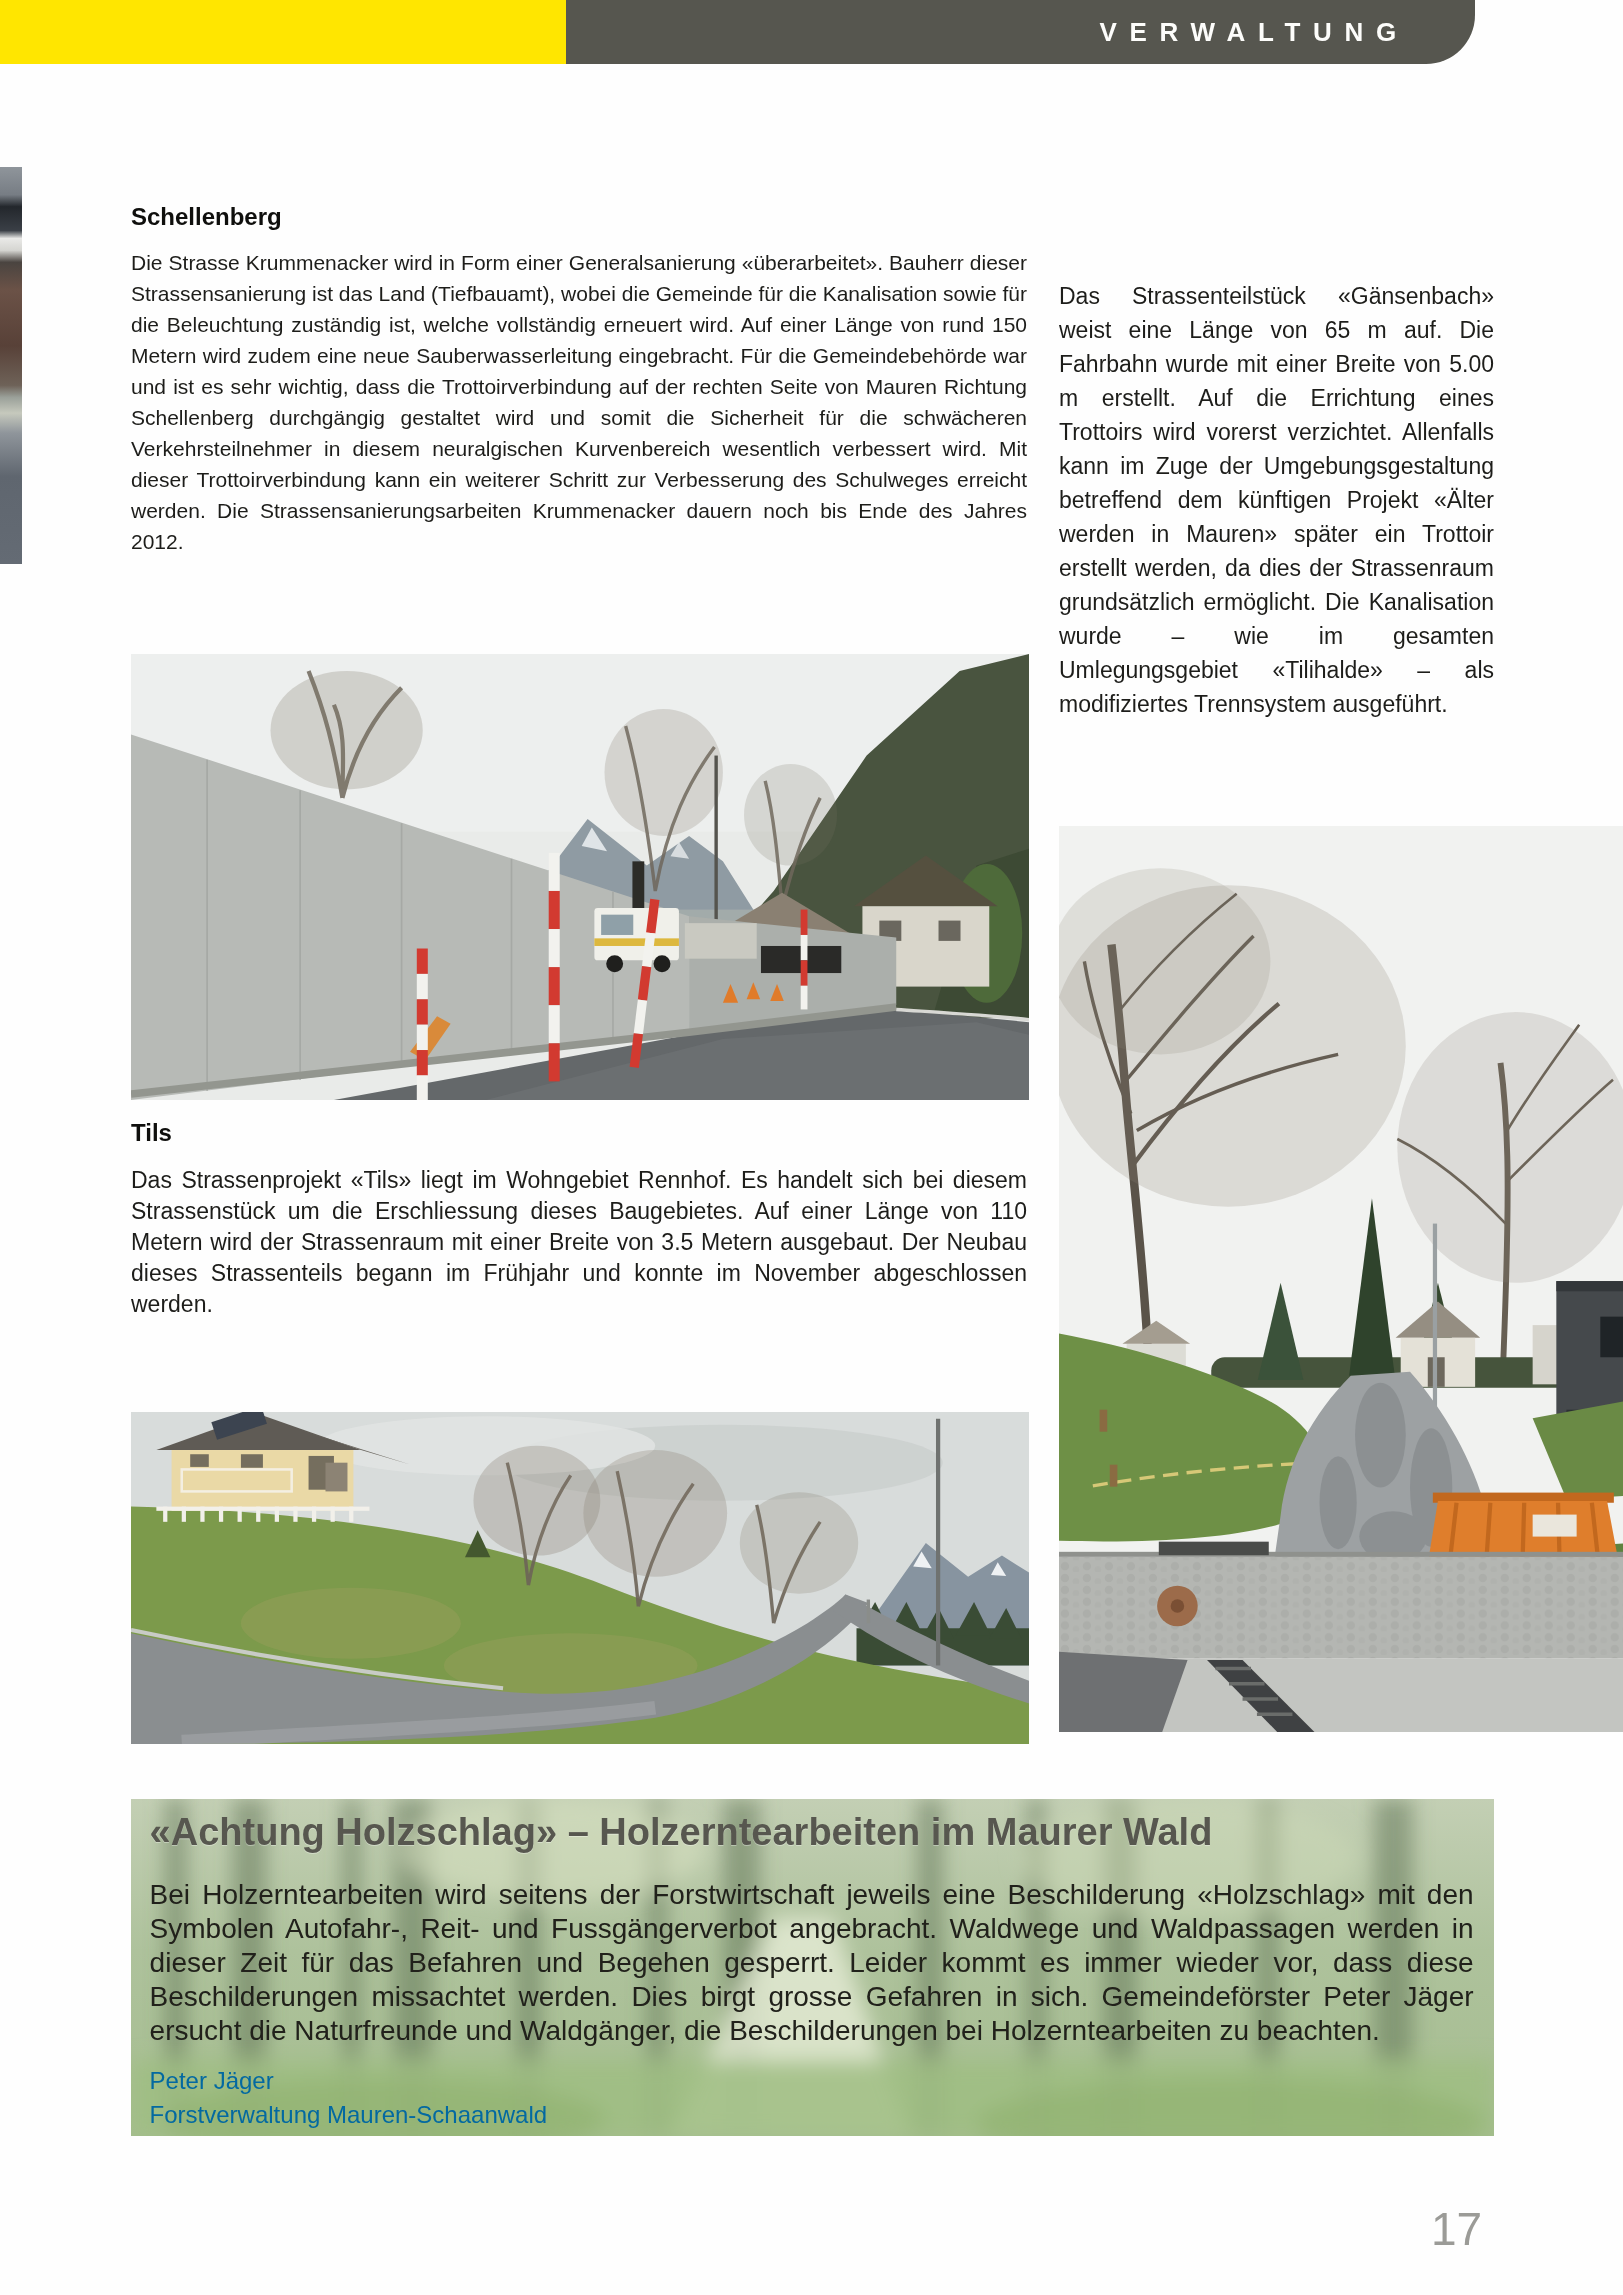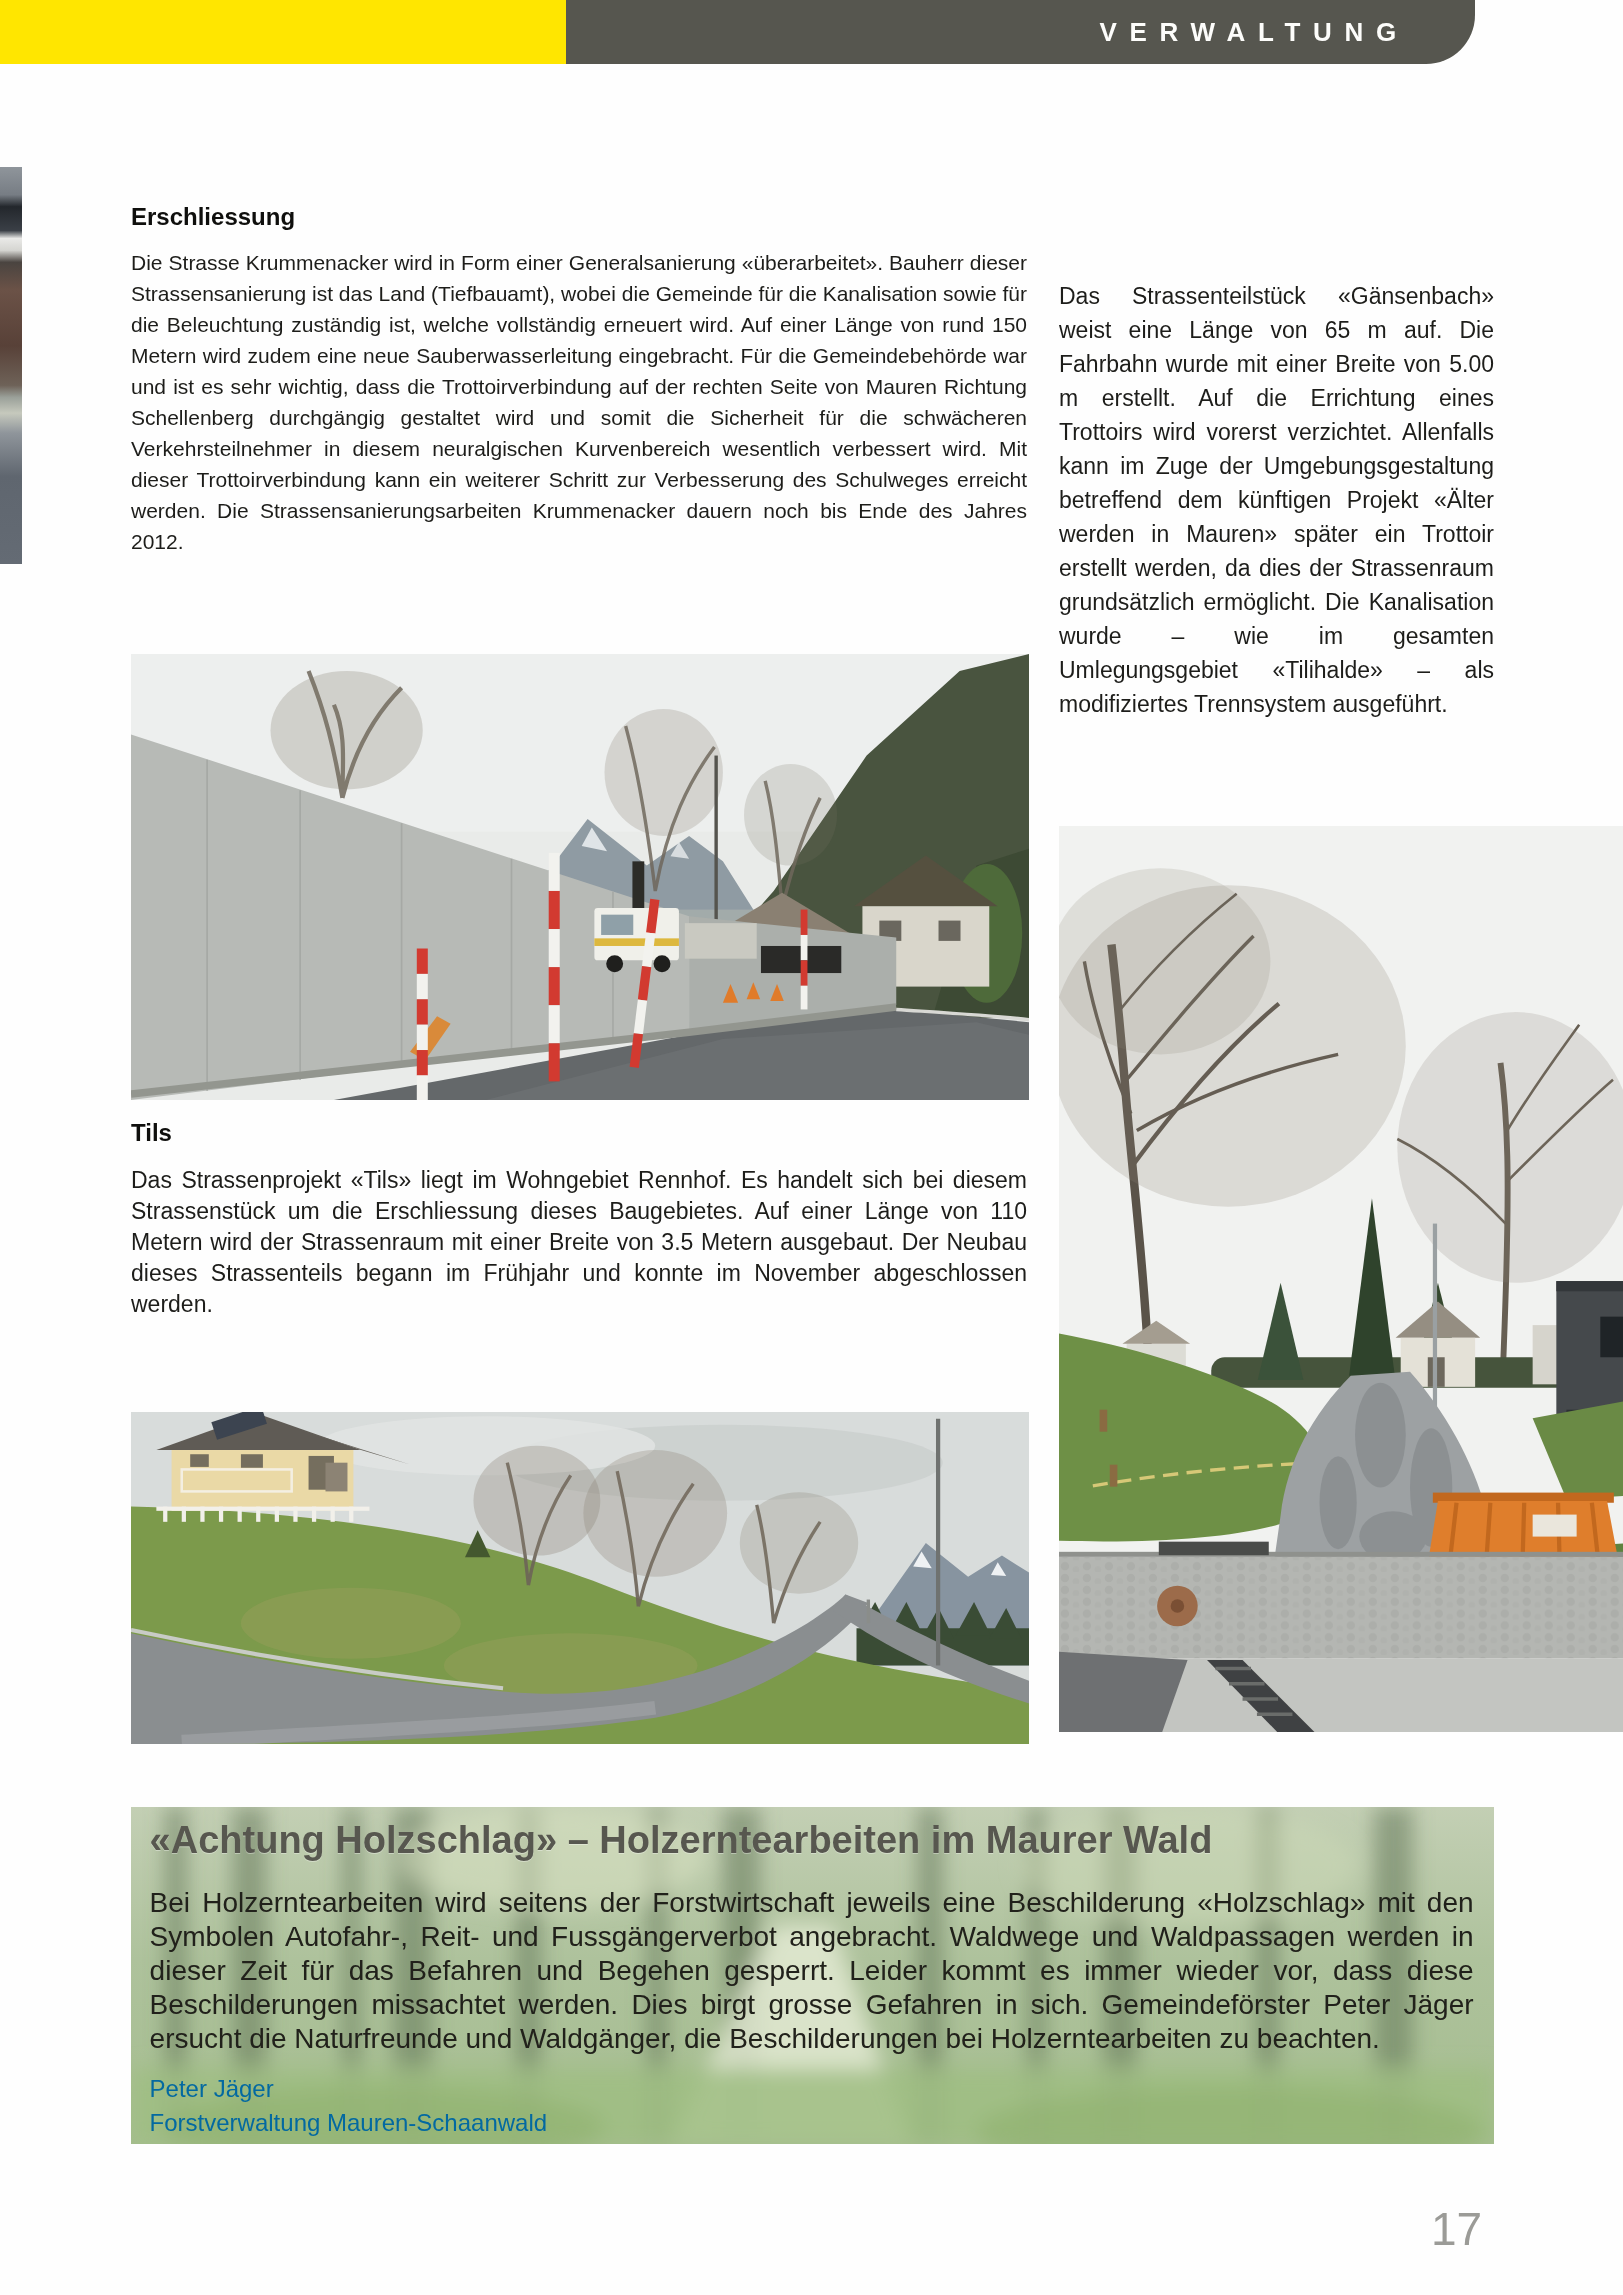--- a/index.html
+++ b/index.html
@@ -28,21 +28,21 @@
   #b-krumm{left:131px;top:247px;width:896px;font-size:21px;line-height:31px;}
   #b-gaens{left:1059px;top:279px;width:435px;font-size:23px;line-height:34px;}
   #b-tils{left:131px;top:1165px;width:896px;font-size:23px;line-height:31px;}
 
   .photo{position:absolute;display:block;}
   #ph1{left:131px;top:654px;width:898px;height:446px;}
   #ph2{left:131px;top:1412px;width:898px;height:332px;}
   #ph3{left:1059px;top:826px;width:565px;height:906px;}
 
   
-  .notice{position:absolute;left:131px;top:1799px;width:1363px;height:337px;overflow:hidden;margin-top:8px;}
+  .notice{position:absolute;left:131px;top:1799px;width:1363px;height:337px;overflow:hidden;}
   .notice-bg{position:absolute;left:0;top:0;width:100%;height:100%;}
   .notice-title{position:absolute;left:18.6px;top:12px;font-size:38px;font-weight:bold;color:#57574f;
                 text-shadow:0 0.8px 0 rgba(255,255,255,0.35);white-space:nowrap;}
   .notice-body{position:absolute;left:18.6px;top:79px;width:1324px;font-size:28px;line-height:34px;
                color:#21211b;text-align:justify;hyphens:manual;}
   .notice-sig{position:absolute;left:18.6px;top:265px;font-size:24px;line-height:34px;color:#0369a1;}
 
   .page-number{position:absolute;left:1431px;top:2202px;font-size:46px;color:#9b9b97;}
 </style>
 </head>
@@ -50,21 +50,21 @@
 
 <div class="page">
 
   <div class="bar-yellow"></div>
   <div class="bar-dark">
     <span class="bar-title">VERWALTUNG</span>
   </div>
 
   <div class="edge-strip"></div>
 
-  <div class="headline" id="t-krumm">Erschliessung</div>
+  <div class="headline" id="t-krumm">Schellenberg</div>
   <div class="body-text" id="b-krumm">Die Strasse Krummenacker wird in Form einer Generalsanierung «überarbeitet». Bauherr dieser Strassensanierung ist das Land (Tiefbauamt), wobei die Gemeinde für die Kanalisation sowie für die Beleuchtung zuständig ist, welche vollständig erneuert wird. Auf einer Länge von rund 150 Metern wird zudem eine neue Sauberwasserleitung eingebracht. Für die Gemeindebehörde war und ist es sehr wichtig, dass die Trottoirverbindung auf der rechten Seite von Mauren Richtung Schellenberg durchgängig gestaltet wird und somit die Sicherheit für die schwä­cheren Verkehrsteilnehmer in diesem neuralgischen Kurvenbereich wesentlich verbessert wird. Mit dieser Trottoirverbindung kann ein weiterer Schritt zur Ver­besserung des Schulweges erreicht werden. Die Strassensanierungsarbeiten Krummenacker dauern noch bis Ende des Jahres 2012.</div>
 
   <div class="body-text" id="b-gaens">Das Strassenteilstück «Gänsenbach» weist eine Länge von 65 m auf. Die Fahrbahn wurde mit einer Breite von 5.00 m erstellt. Auf die Errichtung eines Trottoirs wird vorerst verzichtet. Allenfalls kann im Zuge der Umge­bungsgestaltung betreffend dem künf­tigen Projekt «Älter werden in Mau­ren» später ein Trottoir erstellt werden, da dies der Strassenraum grundsätzlich ermöglicht. Die Kanalisation wurde – wie im gesamten Umlegungsgebiet «Tilihalde» – als modifiziertes Trennsy­stem ausgeführt.</div>
 
   <svg class="photo" id="ph1" viewBox="0 0 1062 527" preserveAspectRatio="none">
     <rect width="1062" height="527" fill="#e9ebe9"></rect>
     <rect width="1062" height="210" fill="#edefee"></rect>
     <path d="M430,340 L540,195 L610,250 L660,215 L700,245 L760,340 Z" fill="#8f9ba3"></path>
     <path d="M545,205 l18,28 l-30,-6 Z" fill="#e8ecee" opacity="0.9"></path>
     <path d="M648,222 l12,20 l-22,-3 Z" fill="#e8ecee" opacity="0.8"></path>

